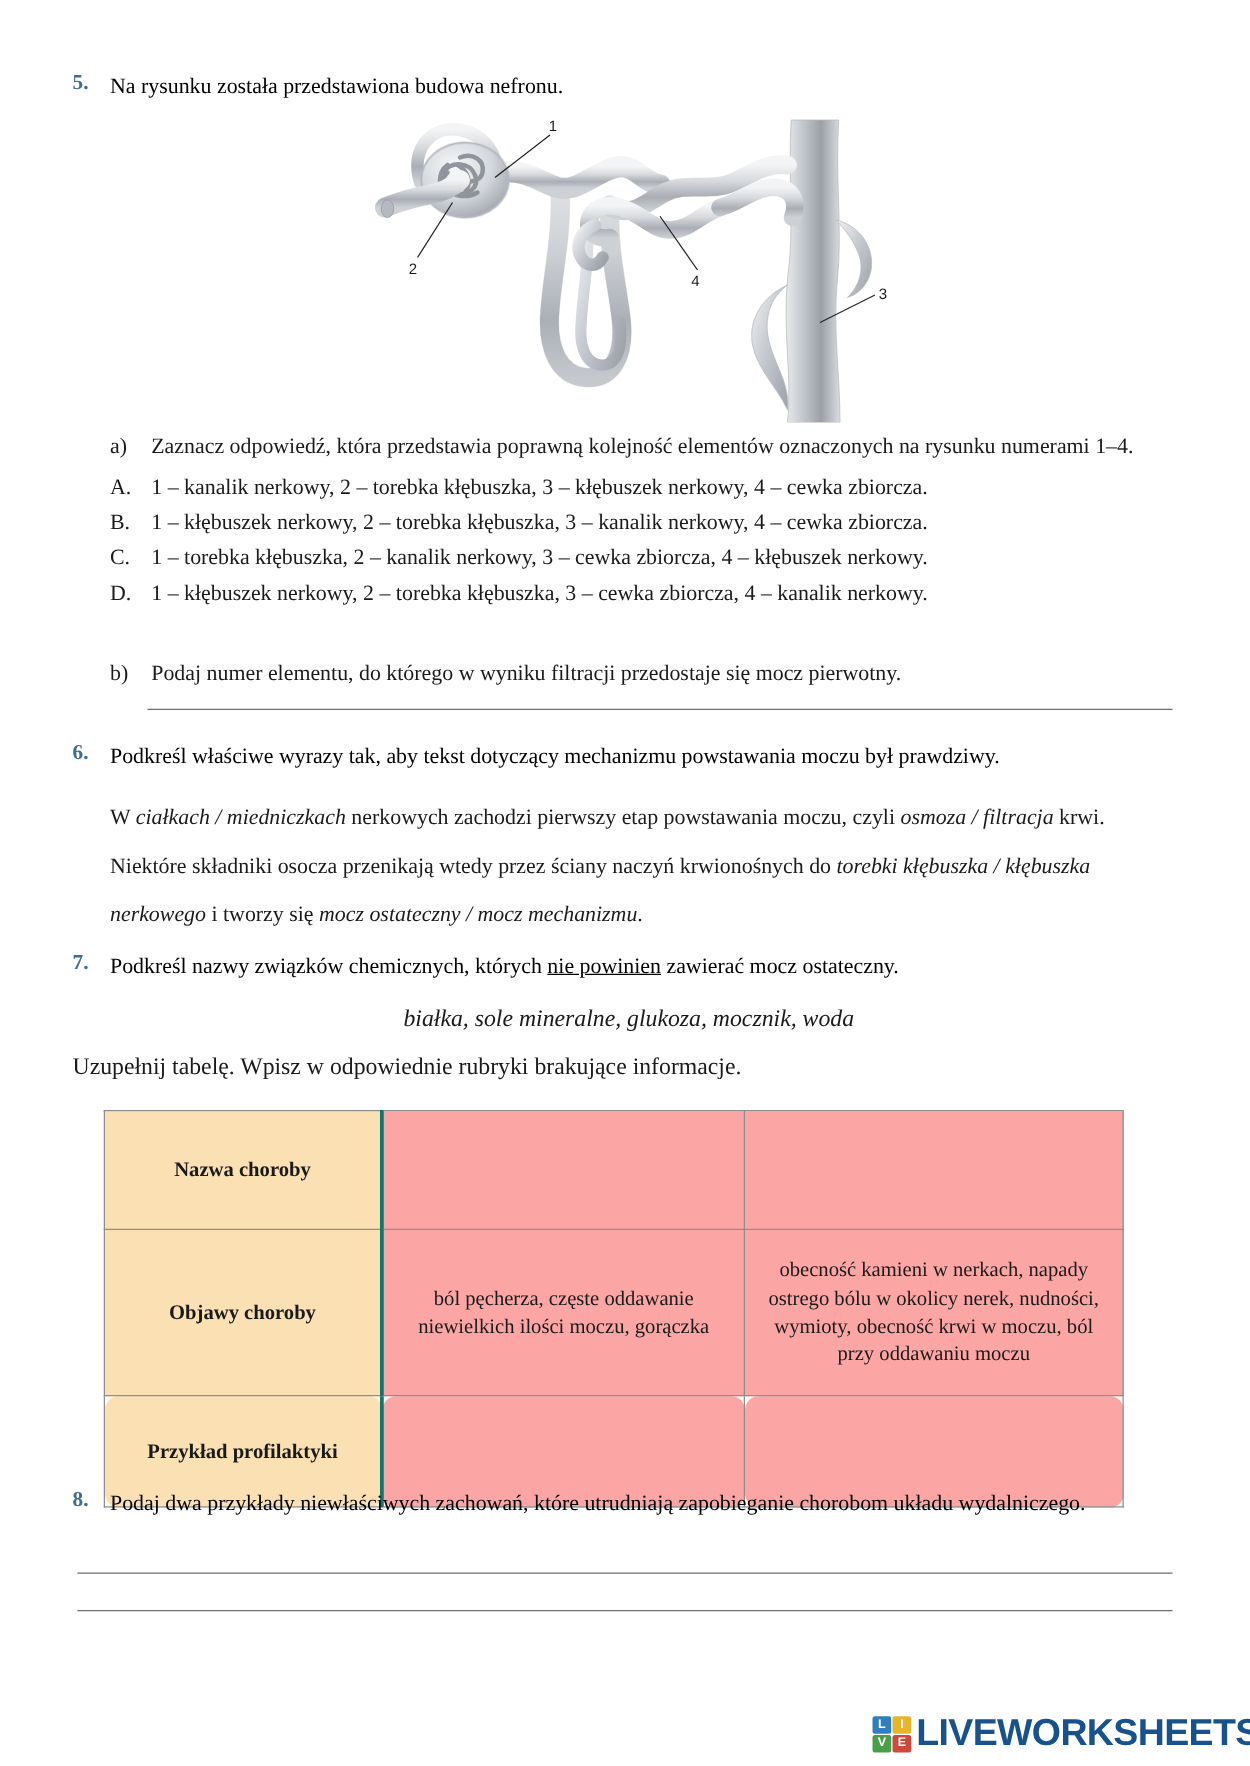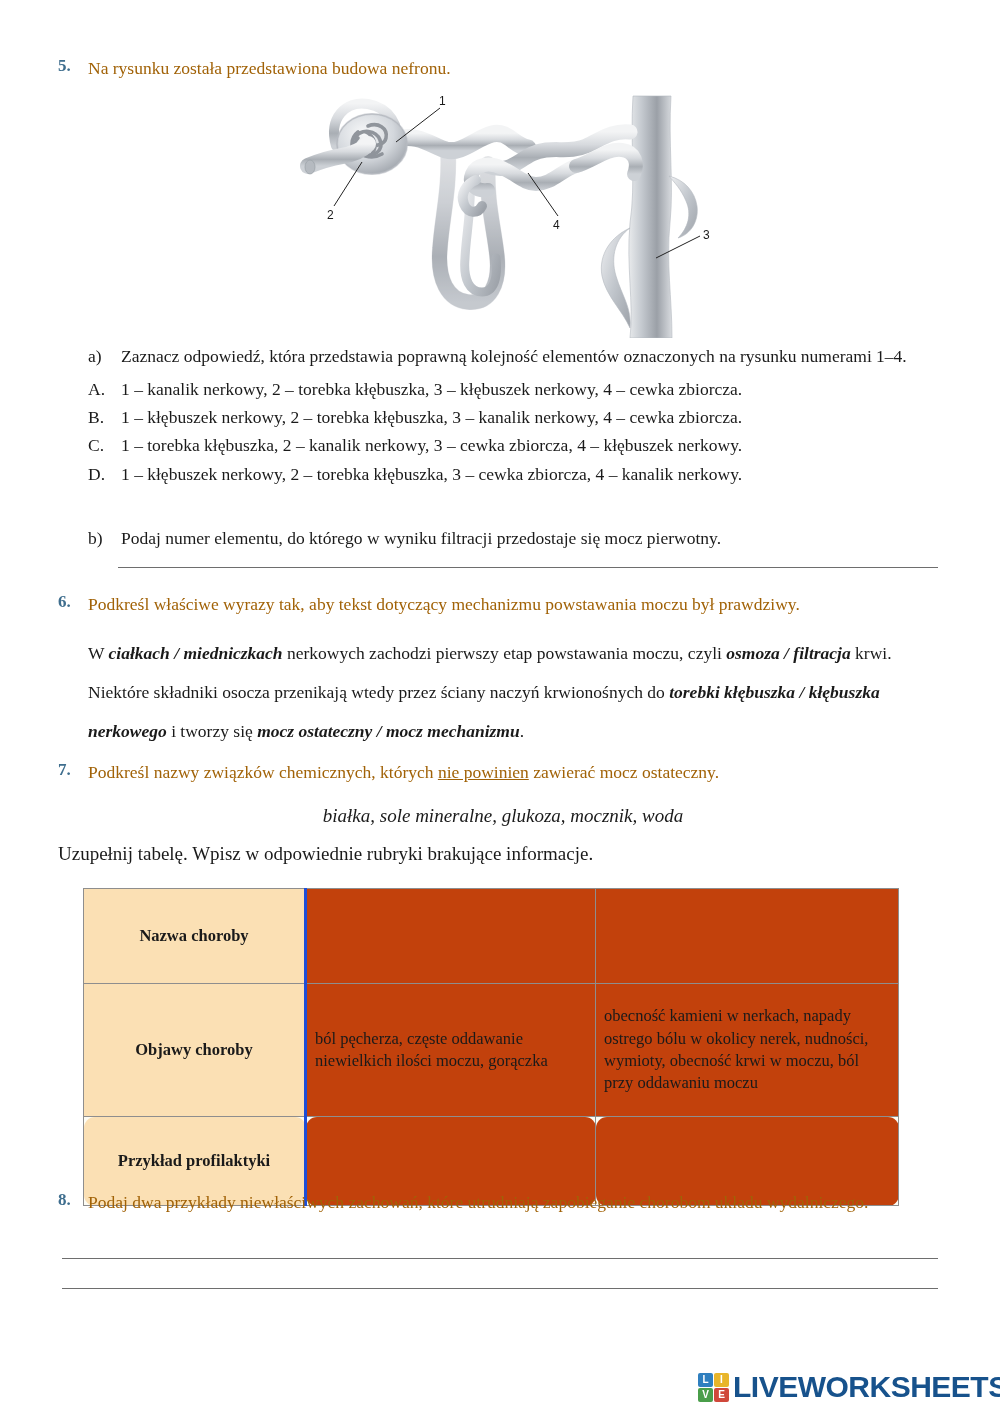--- a/index.html
+++ b/index.html
@@ -36,21 +36,21 @@
     align-items: flex-start;
   }
   .q-row .qnum {
     width: 30px;
     flex: 0 0 30px;
     text-align: left;
   }
   .q-text {
     font-size: 17.5px;
     line-height: 1.38;
-    color: #a16207;
+    color: #000000;
   }
 
   
   #q5 { left: 58px; top: 56px; width: 890px; }
 
   
   #nephron-figure {
     position: absolute;
     left: 300px;
     top: 88px;
@@ -113,21 +113,21 @@
   #q6 { left: 58px; top: 592px; width: 900px; }
   #q6-para {
     position: absolute;
     left: 88px;
     top: 634px;
     width: 860px;
     font-size: 17.5px;
     line-height: 2.22;
     text-align: left;
   }
-  #q6-para i { font-style: italic; font-weight: bold; }
+  #q6-para i { font-style: italic; }
 
   
   #q7 { left: 58px; top: 760px; width: 900px; }
   #q7-list {
     position: absolute;
     left: 58px;
     top: 805px;
     width: 890px;
     text-align: center;
     font-size: 19px;
@@ -157,26 +157,27 @@
     border: 1.4px solid #8e8e8e;
     font-size: 16.5px;
     line-height: 1.35;
     vertical-align: middle;
     padding: 6px 8px;
   }
   #disease-table td.rowhead {
     background: #fbe0b4;
     font-weight: bold;
     text-align: center;
-    border-right: 3px solid #1d4ed8;
+    border-right: 3px solid #0f766e;
     width: 204px;
     margin-left: 36px;
   }
   #disease-table td.cell {
-    background: #c2410c;
+    text-align: center;
+    background: #fca5a5;
   }
   .col-b { width: 272px; }
   .col-c { width: 286px; }
   .h-tall { height: 82px; }
   .h-mid  { height: 120px; }
   .h-low  { height: 76px; border-radius: 11px; }
 
   
   #q8 { left: 58px; top: 1190px; width: 890px; }
   #rule-8a { left: 62px; top: 1258px; width: 876px; }

